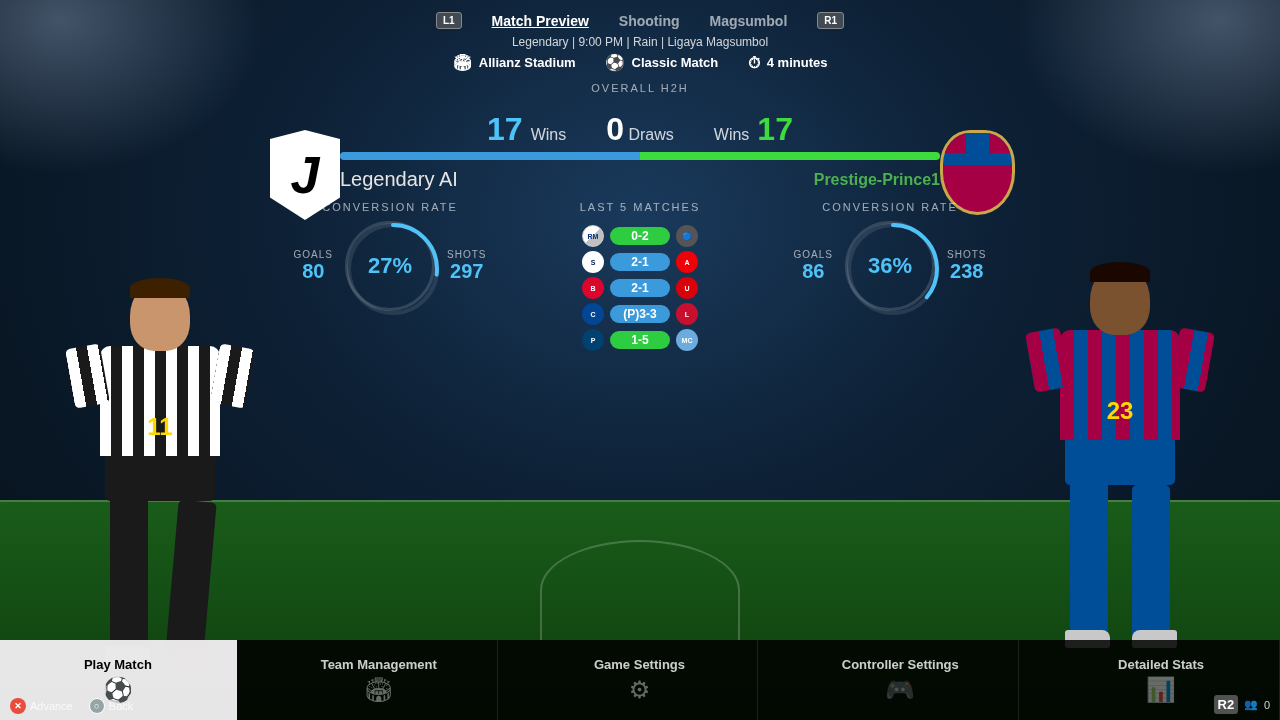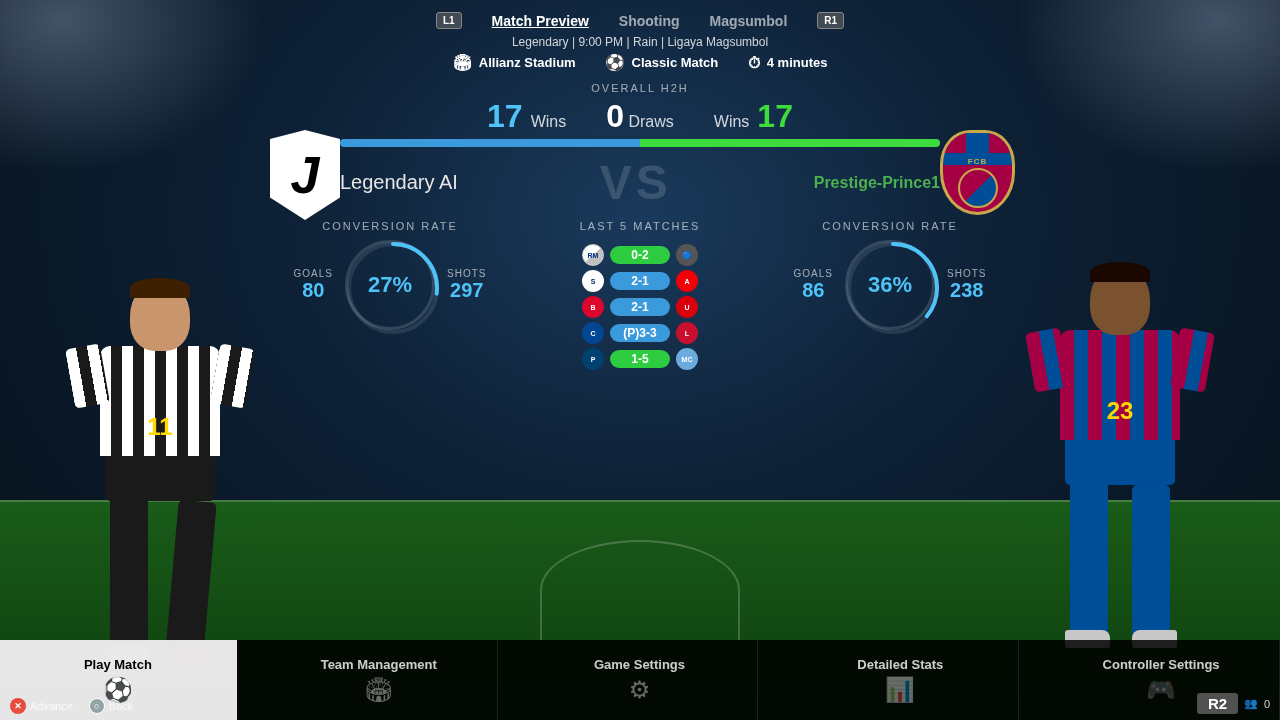--- a/index.html
+++ b/index.html
@@ -142,20 +142,21 @@
       font-size: 11px;
       letter-spacing: 2px;
       margin-bottom: 4px;
     }
     .h2h-row {
       display: flex;
       align-items: center;
       justify-content: center;
       gap: 40px;
       width: 700px;
+      margin-top: 13px;
     }
     .h2h-wins-left {
       display: flex;
       align-items: baseline;
       gap: 8px;
     }
     .h2h-num {
       font-size: 32px;
       font-weight: bold;
       color: #fff;
@@ -409,22 +410,22 @@
       display: flex;
       align-items: center;
       gap: 6px;
       color: rgba(255,255,255,0.8);
       font-size: 11px;
       z-index: 25;
     }
     .r2-btn {
       background: rgba(100,100,100,0.8);
       color: #fff;
-      font-size: 15px;
-      padding: 2px 11px;
+      font-size: 13px;
+      padding: 2px 4px;
       border-radius: 3px;
       font-weight: bold;
     }
 
     
     svg.circle-progress {
       transform: rotate(-90deg);
     }
 
     
@@ -498,21 +499,20 @@
       </div>
     </div>
     <div class="h2h-bar-container">
       <div class="h2h-bar-blue" style="width:50%"></div>
       <div class="h2h-bar-green" style="width:50%"></div>
     </div>
   </div>
 
   <div class="vs-section">
     <span class="team-label-left">Legendary AI</span>
-    <span class="vs-text">VS</span>
     <span class="team-label-right">Prestige-Prince1</span>
   </div>
 
   <div class="stats-section">
 
     <div class="conversion-rate">
       <div class="conv-title">CONVERSION RATE</div>
       <div class="conv-inner">
         <div class="conv-goals">
           <span class="conv-label">GOALS</span>
@@ -593,24 +593,20 @@
 
 <div class="logo-left">
   <div style="width:70px;height:90px;background:#fff;clip-path:polygon(50% 0%,100% 10%,100% 75%,50% 100%,0% 75%,0% 10%);display:flex;align-items:center;justify-content:center;">
     <span style="font-size:52px;font-weight:900;color:#000;font-style:italic;line-height:1;">J</span>
   </div>
 </div>
 
 <div class="logo-right">
   <div style="width:75px;height:85px;border:3px solid #c8a84b;border-radius:40% 40% 50% 50%;background:linear-gradient(to bottom, #004d98 40%, #a50044 40%);display:flex;flex-direction:column;align-items:center;justify-content:center;overflow:hidden;position:relative;">
     <div style="position:absolute;top:0;left:0;right:0;height:20px;background:linear-gradient(90deg,#a50044 33%,#004d98 33%,#004d98 66%,#a50044 66%);"></div>
-    <div style="position:absolute;bottom:0;left:0;right:0;top:20px;display:flex;flex-direction:column;align-items:center;justify-content:center;">
-      <span style="color:#c8a84b;font-size:8px;font-weight:900;letter-spacing:1px;">FCB</span>
-      <div style="width:40px;height:40px;border:2px solid #c8a84b;border-radius:50%;background:linear-gradient(135deg,#a50044 50%,#004d98 50%);margin-top:2px;"></div>
-    </div>
   </div>
 </div>
 
 <div style="position:absolute;left:30px;bottom:64px;width:260px;height:490px;z-index:5;">
 
   <div style="position:absolute;bottom:0;left:50%;transform:translateX(-50%);width:120px;height:320px;">
 
     <div style="position:absolute;bottom:0;left:10px;width:38px;height:160px;background:#1a1a1a;border-radius:5px 5px 8px 8px;"></div>
     <div style="position:absolute;bottom:0;right:10px;width:38px;height:155px;background:#1a1a1a;border-radius:5px 5px 8px 8px;transform:rotate(5deg);"></div>
 
@@ -679,27 +675,27 @@
     <span class="bottom-item-label">Team Management</span>
     <span class="bottom-icon">🏟</span>
   </div>
 
   <div class="bottom-item">
     <span class="bottom-item-label">Game Settings</span>
     <span class="bottom-icon">⚙</span>
   </div>
 
   <div class="bottom-item">
+    <span class="bottom-item-label">Controller Settings</span>
+    <span class="bottom-icon">🎮</span>
+  </div>
+
+  <div class="bottom-item">
     <span class="bottom-item-label">Detailed Stats</span>
     <span class="bottom-icon">📊</span>
-  </div>
-
-  <div class="bottom-item">
-    <span class="bottom-item-label">Controller Settings</span>
-    <span class="bottom-icon">🎮</span>
   </div>
 </div>
 
 <div class="controller-hints">
   <div class="ctrl-btn">
     <div class="ctrl-circle ctrl-x">✕</div>
     <span>Advance</span>
   </div>
   <div class="ctrl-btn">
     <div class="ctrl-circle ctrl-o">○</div>

